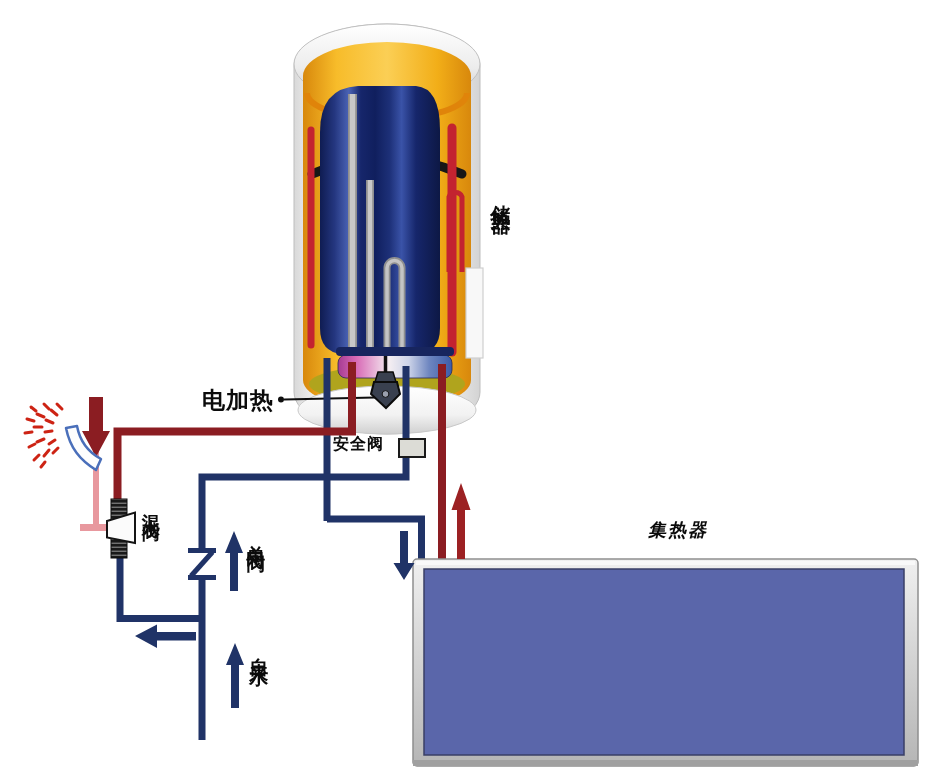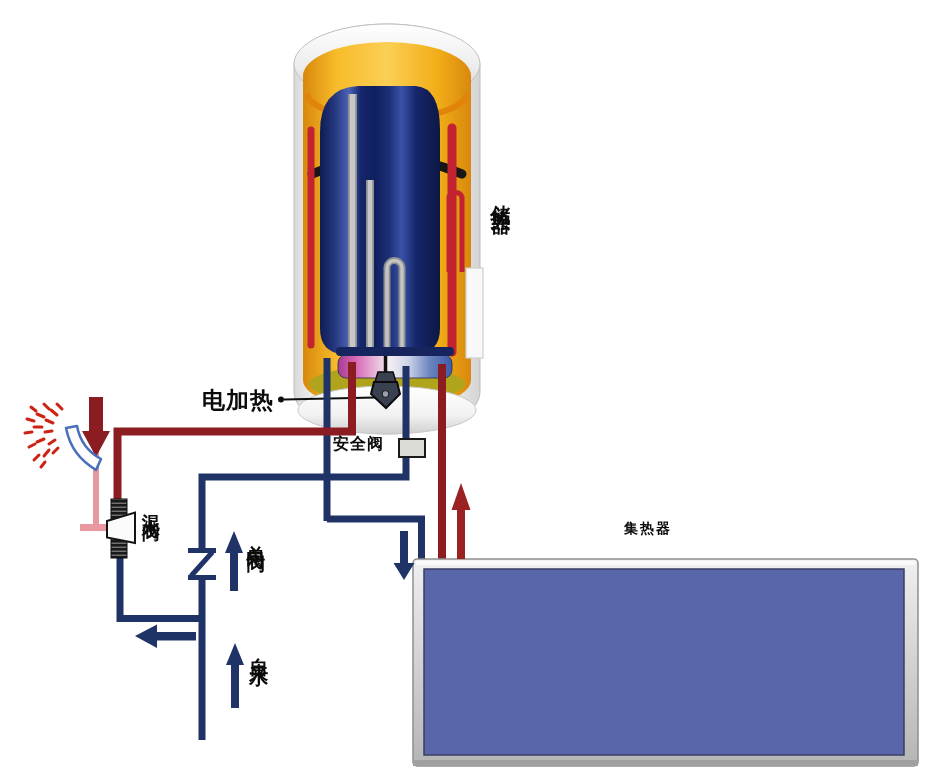--- a/index.html
+++ b/index.html
@@ -11,21 +11,21 @@
   .lbl{
     position:absolute;color:#0b0b0b;font-weight:bold;white-space:nowrap;
     -webkit-user-select:none;user-select:none;line-height:1.15;
   }
   .vert{
     writing-mode:vertical-rl;text-orientation:upright;
   }
   .lbl-dianjiare{left:202px;top:387px;font-size:23px;letter-spacing:1px;}
   .lbl-anquanfa{left:333px;top:435px;font-size:16px;letter-spacing:1px;}
   .lbl-chureqi{left:489px;top:189px;font-size:20px;letter-spacing:5px;}
-  .lbl-jireqi{left:624px;top:520px;font-size:14px;letter-spacing:2px;}
+  .lbl-jireqi{left:648px;top:520px;font-size:18px;letter-spacing:2px;font-style:italic;}
   .lbl-hunshuifa{left:140px;top:500px;font-size:18px;letter-spacing:4px;}
   .lbl-danxiangfa{left:245px;top:529px;font-size:19px;letter-spacing:4px;}
   .lbl-zilaishui{left:248px;top:643px;font-size:19px;letter-spacing:4px;}
 </style>
 </head>
 <body>
 
 <div id="stage">
 
 <svg id="art" width="940" height="780" viewBox="0 0 940 780">

